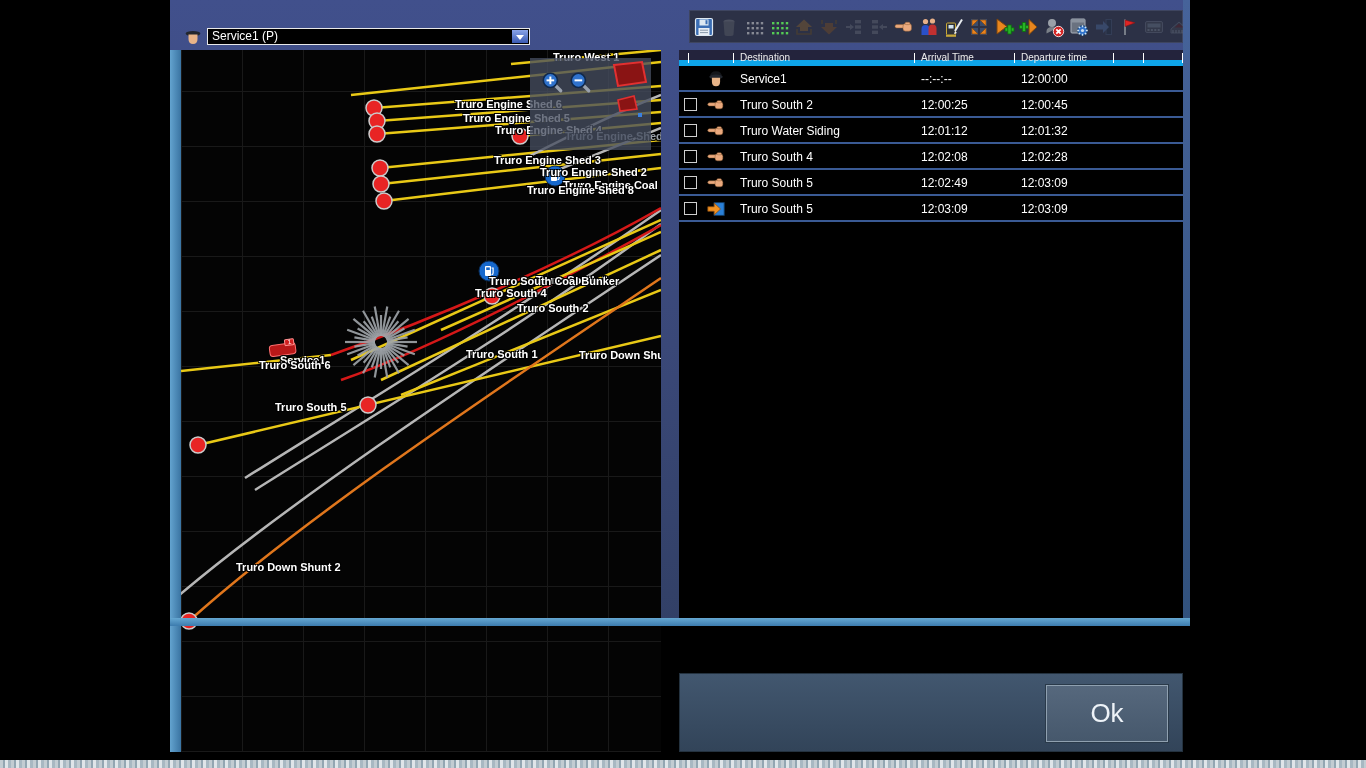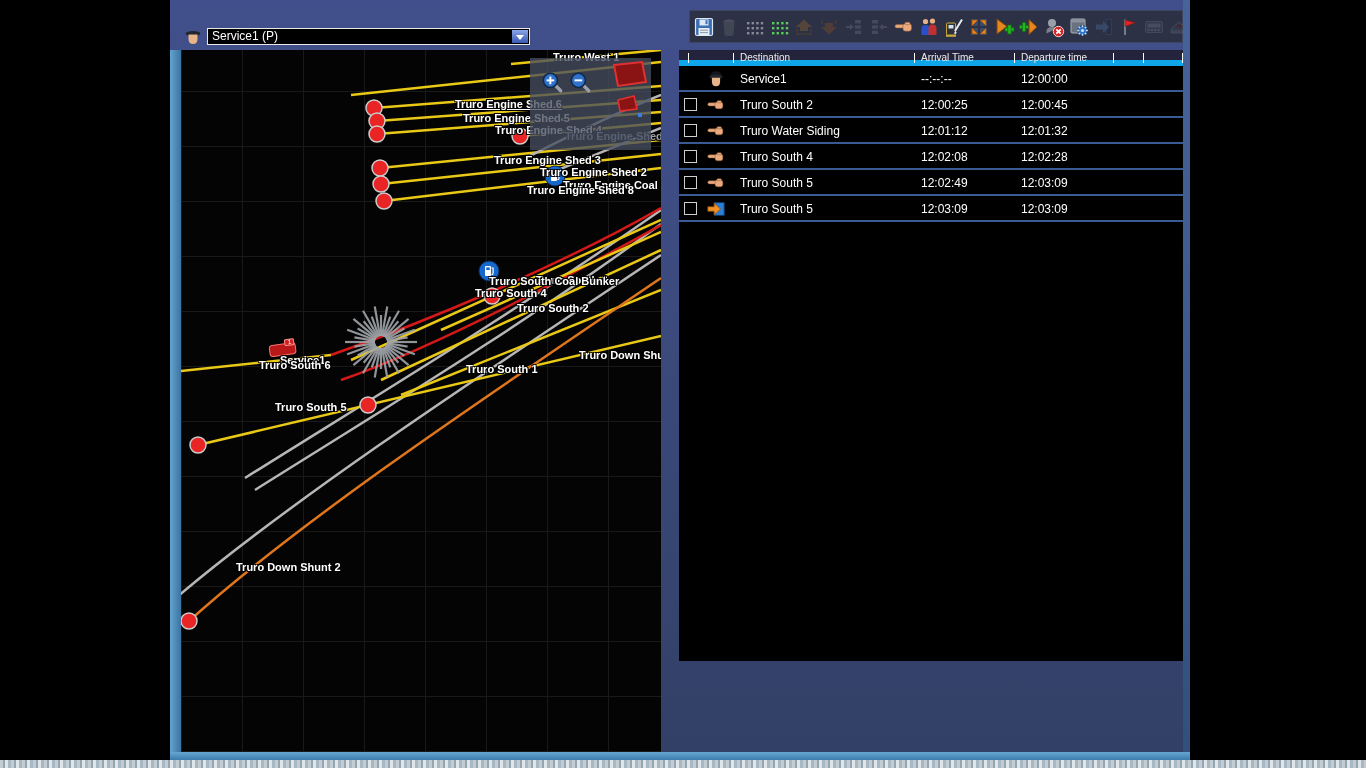--- a/index.html
+++ b/index.html
@@ -1,21 +1,21 @@
 <!DOCTYPE html>
 <html><head>
 <meta charset="utf-8">
 <style>
   * { margin:0; padding:0; box-sizing:border-box; }
   html,body { width:1366px; height:768px; overflow:hidden; background:#000;
               font-family:"Liberation Sans", sans-serif; }
   .desktop-strip { position:absolute; left:0; top:760px; width:1366px; height:8px;
     background:repeating-linear-gradient(90deg,#c2ccd2 0 3px,#93a6b2 3px 5px,#dfe5e9 5px 8px,#a8b8c2 8px 11px); }
 
-  .window { position:absolute; left:170px; top:0; width:1020px; height:760px;
+  .window { position:absolute; left:170px; top:0; width:1020px; height:626px;
     background:linear-gradient(180deg,#41508c 0%,#3a4878 55%,#324066 100%); }
   .frame-right { position:absolute; right:0; top:0; width:7px; height:100%;
     background:linear-gradient(180deg,#46639a,#31517c); }
   .frame-left { position:absolute; left:0; top:50px; width:11px; height:702px;
     background:linear-gradient(90deg,#63a3cf,#3a74a2); }
   .frame-bottom { position:absolute; left:0; bottom:0; width:100%; height:8px;
     background:linear-gradient(180deg,#65a7d2,#3c7bae); }
 
   
   .driver-chip { position:absolute; left:12px; top:25px; width:22px; height:22px; }
@@ -363,21 +363,21 @@
       <div class="map-label" style="left: 314px; top: 74px; color: rgb(255, 255, 255);">Truro Engine Shed 4</div>
       <div class="map-label" style="left: 384px; top: 80px; color: rgb(154, 160, 168);">Truro Engine Shed</div>
       <div class="map-label" style="left: 313px; top: 104px; color: rgb(255, 255, 255);">Truro Engine Shed 3</div>
       <div class="map-label" style="left: 359px; top: 116px; color: rgb(255, 255, 255);">Truro Engine Shed 2</div>
       <div class="map-label" style="left: 382px; top: 129px; color: rgb(255, 255, 255);">Truro Engine Coal Bu</div>
       <div class="map-label" style="left: 346px; top: 134px; color: rgb(255, 255, 255);">Truro Engine Shed 8</div>
       <div class="map-label" style="left: 355px; top: 224px; color: rgb(255, 255, 255);">Truro South 3</div>
       <div class="map-label" style="left: 308px; top: 225px; color: rgb(255, 255, 255);">Truro South Coal Bunker</div>
       <div class="map-label" style="left: 294px; top: 237px; color: rgb(255, 255, 255);">Truro South 4</div>
       <div class="map-label" style="left: 336px; top: 252px; color: rgb(255, 255, 255);">Truro South 2</div>
-      <div class="map-label" style="left: 285px; top: 313px; color: rgb(255, 255, 255);">Truro South 1</div>
+      <div class="map-label" style="left: 285px; top: 298px; color: rgb(255, 255, 255);">Truro South 1</div>
       <div class="map-label" style="left: 350px; top: 299px; color: rgb(255, 255, 255); margin-left: 48px;">Truro Down Shunt 1</div>
       <div class="map-label" style="left: 99px; top: 304px; color: rgb(255, 255, 255);">Service1</div>
       <div class="map-label" style="left: 78px; top: 309px; color: rgb(255, 255, 255);">Truro South 6</div>
       <div class="map-label" style="left: 94px; top: 351px; color: rgb(255, 255, 255);">Truro South 5</div>
       <div class="map-label" style="left: 55px; top: 511px; color: rgb(255, 255, 255);">Truro Down Shunt 2</div>
       <div class="map-overlay">
         <div class="zoom-btn" style="left:10px"><svg viewBox="0 0 22 22">
             <line x1="13.5" y1="13.5" x2="19" y2="19" stroke="#9aa2ae" stroke-width="3" stroke-linecap="round"></line>
             <circle cx="9.5" cy="9.5" r="6.5" fill="#2f72cc" stroke="#10284a" stroke-width="1.5"></circle>
             <rect x="6" y="8.6" width="7" height="1.8" fill="#fff"></rect>
@@ -478,19 +478,22 @@
               <rect x="9" y="4" width="11" height="14" fill="#2a80d8" stroke="#123c66"></rect>
               <polygon points="2,8.5 9,8.5 9,4.5 16,11 9,17.5 9,13.5 2,13.5" fill="#f09122" stroke="#8a4c10" stroke-width="0.8"></polygon>
             </svg></div>
           <div class="dest">Truro South 5</div>
           <div class="arr">12:03:09</div>
           <div class="dep">12:03:09</div>
         </div>
       </div>
   </div>
 
+  <div class="bottom-panel">
+    <div class="ok-btn">Ok</div>
+  </div>
 
   <div class="frame-left"></div>
   <div class="frame-right"></div>
   <div class="frame-bottom"></div>
 </div>
 
 <div class="desktop-strip"></div>
 
 </body></html>

